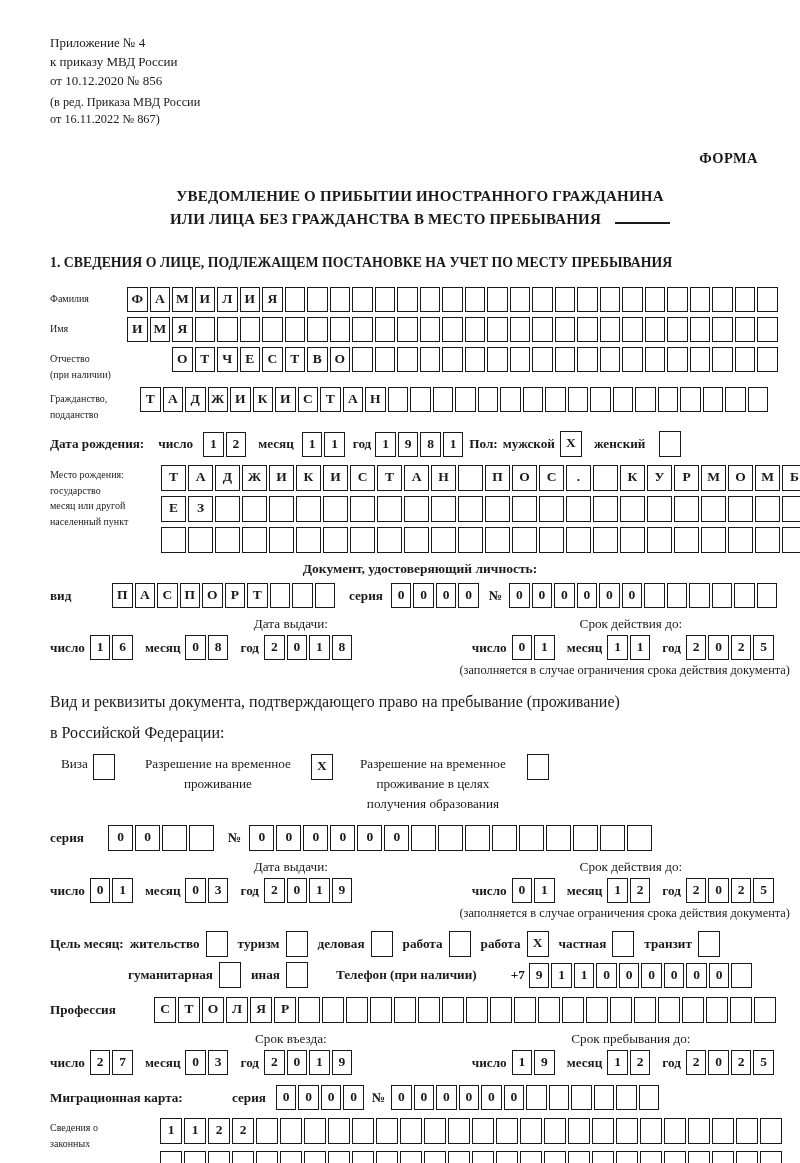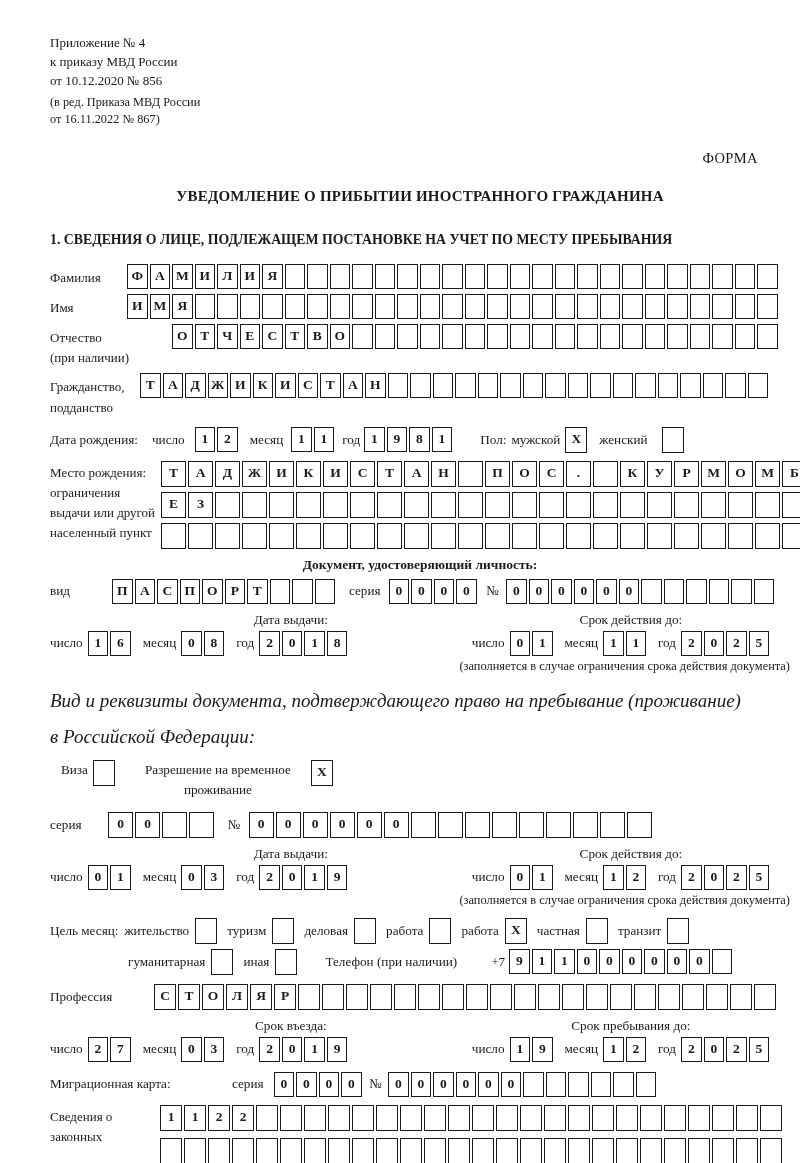--- a/index.html
+++ b/index.html
@@ -4,28 +4,28 @@
 <style>
   html,body { margin:0; padding:0; background:#e8e8e8; }
   .page {
     width:800px; height:1163px; margin:0 auto; box-sizing:border-box;
     background:#ffffff; color:#1a1a1a;
     font-family:"Liberation Serif", serif;
     padding:34px 10px 16px 50px; position:relative; overflow:hidden;
   }
   .hdr { font-size:13px; line-height:1.45; }
   .hdr-sub { font-size:12.3px; margin-top:3px; line-height:1.4; }
-  .forma { text-align:right; padding-right:32px; font-weight:normal; font-size:14.5px; margin-top:22px; letter-spacing:.4px; }
+  .forma { text-align:right; padding-right:32px; font-weight:bold; font-size:14.5px; margin-top:22px; letter-spacing:.4px; }
   .title { text-align:center; font-weight:bold; font-size:15px; margin-top:18px; line-height:1.55; letter-spacing:.2px; }
   .blank { display:inline-block; width:55px; border-bottom:2px solid #1a1a1a; height:13px; margin-left:14px; }
   .sec-head { font-weight:bold; font-size:13.8px; margin-top:24px; margin-bottom:16px; }
 
   .row { display:flex; align-items:flex-start; margin-bottom:5px; }
-  .lbl { font-size:13px; padding-top:4px; line-height:1.55; flex:none; }
-  .inline-lbl { font-size:13.2px; flex:none; }
+  .lbl { font-size:10px; padding-top:4px; line-height:1.55; flex:none; }
+  .inline-lbl { font-size:13.2px; flex:none;font-weight:bold; }
   .cells { display:flex; gap:2px; flex:none; }
   .cell {
     box-sizing:border-box; flex:none; width:20.5px; height:25px;
     border:1.7px solid #1a1a1a; text-align:center;
     font-weight:bold; font-size:13.5px; line-height:22px; background:#fff;
   }
   .cells.w .cell { width:25px; height:26px; }
   .cells.m .cell { width:22px; height:26px; }
   .stack { display:flex; flex-direction:column; gap:5px; }
   .cb { width:22px; height:26px; flex:none; }
@@ -37,21 +37,21 @@
 
   .dates { display:flex; margin-top:8px; }
   .dcol-l { width:57%; } .dcol-r { width:43%; }
   .dhead { text-align:center; font-size:13.2px; margin-bottom:3px; }
   .dhead-l { padding-left:60px; }
   .dfields { display:flex; align-items:center; }
   .dfields .inline-lbl { margin-right:5px; }
   .dfields .grp { margin-left:12px; }
   .dnote { text-align:right; font-size:12.4px; margin-top:3px; }
 
-  .para { font-size:19px; margin-top:10px; line-height:1.8;font-style:italic; }
+  .para { font-size:16px; margin-top:10px; line-height:1.8; }
   .opts { display:flex; align-items:flex-start; margin-top:6px; font-size:13.2px;margin-left:11px; }
   .opt { display:flex; align-items:flex-start; }
   .opt .olbl { line-height:1.5; }
   .opt .cb { margin-left:10px; }
   .opt-c .olbl { text-align:center; }
 
   .purp { align-items:center; font-size:13.2px; }
   .purp .inline-lbl { margin-right:6px; }
   .purp .cb { margin-right:10px; }
 </style>
@@ -67,20 +67,21 @@
     <div class="hdr-sub">
       <div>(в ред. Приказа МВД России</div>
       <div>от 16.11.2022 № 867)</div>
     </div>
   </div>
 
   <div class="forma">ФОРМА</div>
 
   <div class="title">
     <div>УВЕДОМЛЕНИЕ О ПРИБЫТИИ ИНОСТРАННОГО ГРАЖДАНИНА</div>
+    <div><span>ИЛИ ЛИЦА БЕЗ ГРАЖДАНСТВА В МЕСТО ПРЕБЫВАНИЯ</span><span class="blank"></span></div>
   </div>
 
   <div class="sec-head">1. СВЕДЕНИЯ О ЛИЦЕ, ПОДЛЕЖАЩЕМ ПОСТАНОВКЕ НА УЧЕТ ПО МЕСТУ ПРЕБЫВАНИЯ</div>
 
   <div class="row">
     <div class="lbl" style="width:77px">Фамилия</div>
     <div class="cells">
         <span class="cell">Ф</span>
         <span class="cell">А</span>
         <span class="cell">М</span>
@@ -233,32 +234,32 @@
         <span class="cell">1</span>
         <span class="cell">1</span>
       </span>
     <span class="inline-lbl" style="margin-left:8px;margin-right:4px">год</span>
     <span class="cells">
         <span class="cell">1</span>
         <span class="cell">9</span>
         <span class="cell">8</span>
         <span class="cell">1</span>
       </span>
-    <span class="inline-lbl" style="margin-left:28px">Пол:</span>
+    <span class="inline-lbl" style="margin-left:6px">Пол:</span>
     <span class="inline-lbl" style="margin-left:5px">мужской</span>
     <span class="cell cb" style="margin-left:5px">X</span>
     <span class="inline-lbl" style="margin-left:12px">женский</span>
     <span class="cell cb" style="margin-left:14px"></span>
   </div>
 
   <div class="row" style="margin-top:8px">
     <div class="lbl" style="width:111px;padding-top:2px">
       <div>Место рождения:</div>
-      <div>ограничения</div>
-      <div>выдачи или другой</div>
+      <div>государство</div>
+      <div>месяц или другой</div>
       <div>населенный пункт</div>
     </div>
     <div class="stack">
       <div class="cells w">
           <span class="cell">Т</span>
           <span class="cell">А</span>
           <span class="cell">Д</span>
           <span class="cell">Ж</span>
           <span class="cell">И</span>
           <span class="cell">К</span>
@@ -428,20 +429,24 @@
   <div class="para" style="margin-top:2px">в Российской Федерации:</div>
 
   <div class="opts">
     <span class="opt">
       <span class="olbl">Виза</span>
       <span class="cell cb" style="margin-left:5px"></span>
     </span>
     <span class="opt opt-c" style="margin-left:20px">
       <span class="olbl" style="width:166px">Разрешение на временное проживание</span>
       <span class="cell cb" style="margin-left:10px">X</span>
+    </span>
+    <span class="opt opt-c" style="margin-left:16px">
+      <span class="olbl" style="width:168px">Разрешение на временное проживание в целях получения образования</span>
+      <span class="cell cb" style="margin-left:10px"></span>
     </span>
   </div>
 
   <div class="row mid" style="margin-top:12px">
     <span class="inline-lbl" style="width:58px">серия</span>
     <span class="cells w">
         <span class="cell">0</span>
         <span class="cell">0</span>
         <span class="cell"></span>
         <span class="cell"></span>

